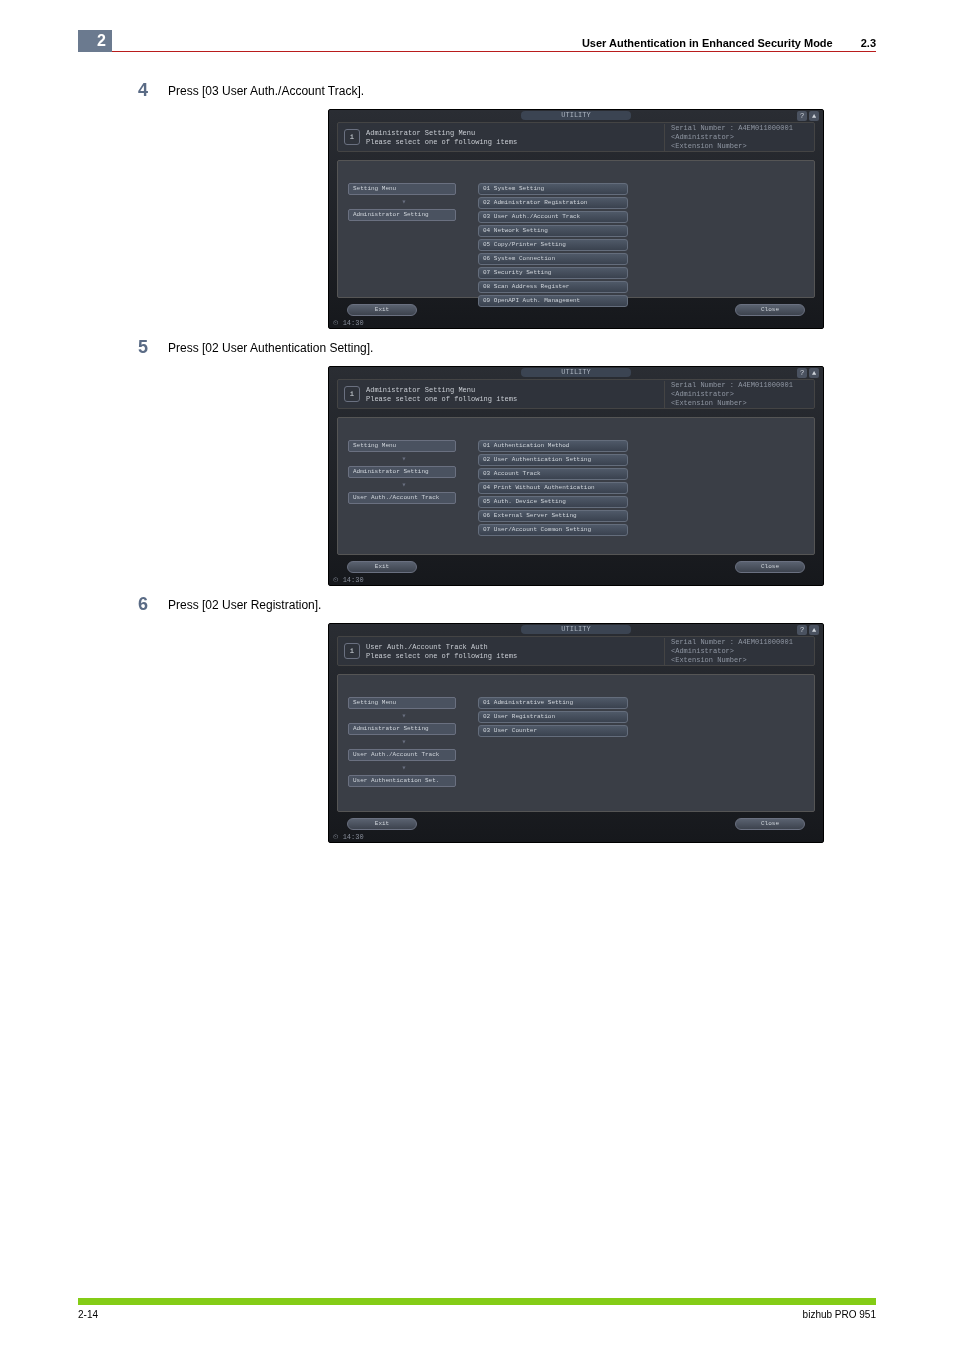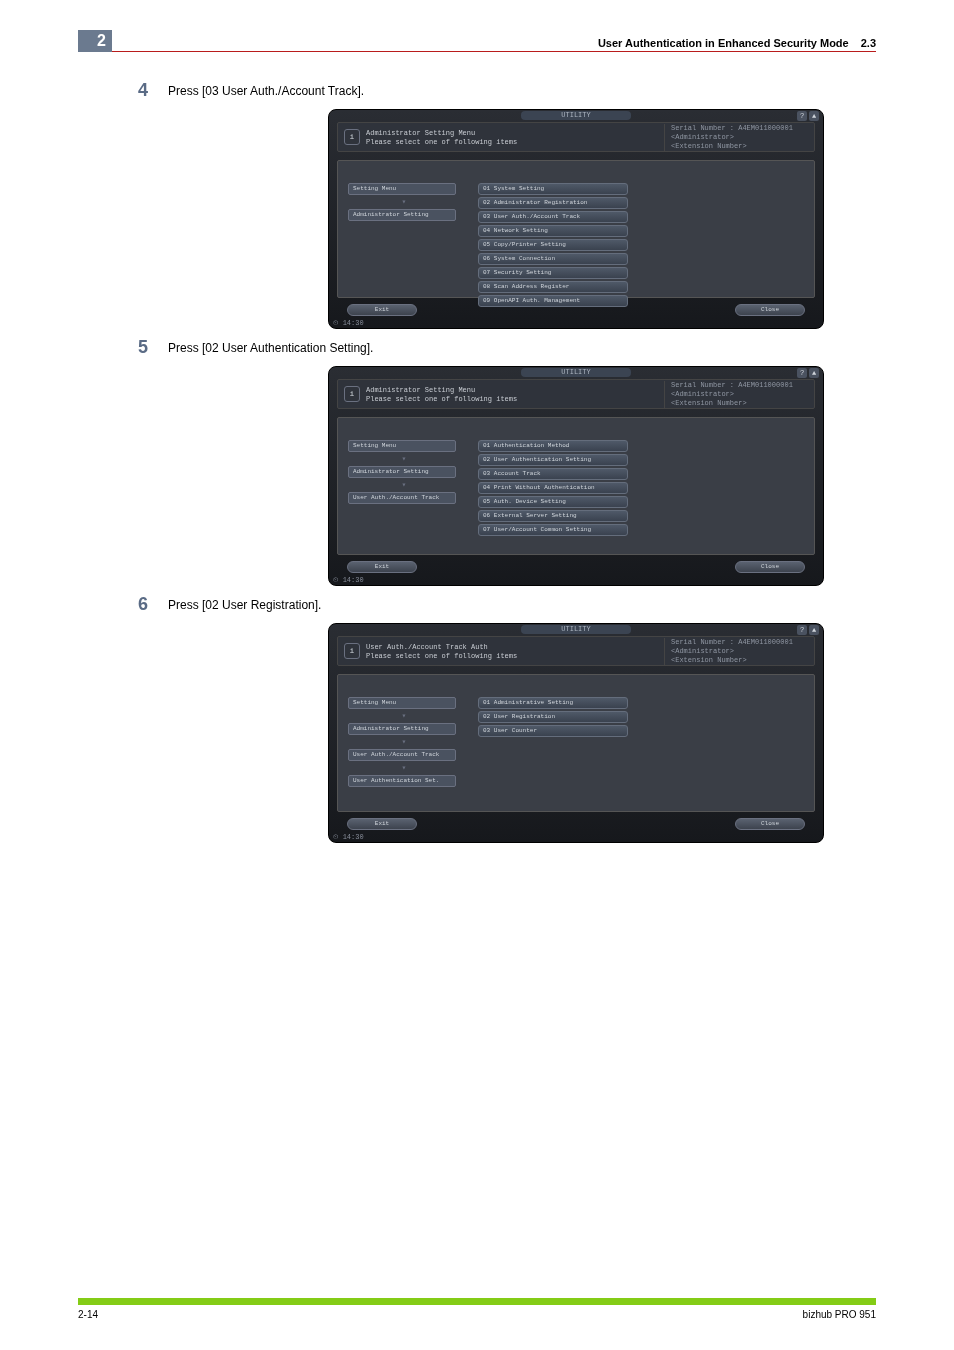--- a/index.html
+++ b/index.html
@@ -28,21 +28,21 @@
     top: 30px; left: 112px; right: 78px;
     border-bottom: 1px solid #b91c1c;
     height: 22px;
     display: flex;
     justify-content: flex-end;
     align-items: flex-end;
     padding-bottom: 2px;
     font-size: 11px;
     font-weight: bold;
   }
-  .header-bar .section-num { margin-left: 12px; }
+  .header-bar .section-num { margin-left: 28px; }
   .content {
     position: absolute;
     top: 80px;
     left: 78px;
     right: 78px;
     bottom: 50px;
   }
   .step {
     display: flex;
     align-items: flex-start;
@@ -63,21 +63,21 @@
     font-size: 12px;
     margin-bottom: 10px;
     margin-top: 8px;
   }
   .screenshot {
     margin-left: 250px;
     width: 496px;
     height: 220px;
     background: linear-gradient(#2a2d33,#16181c);
     border: 1px solid #000;
-    border-radius: 8px;
+    border-radius: 2px;
     position: relative;
     font-family: "Courier New", monospace;
     color: #c8ccd2;
     margin-bottom: 8px;
   }
   .sshot-topbar {
     position: absolute;
     top: 0; left: 0; right: 0;
     height: 10px;
     display: flex;

